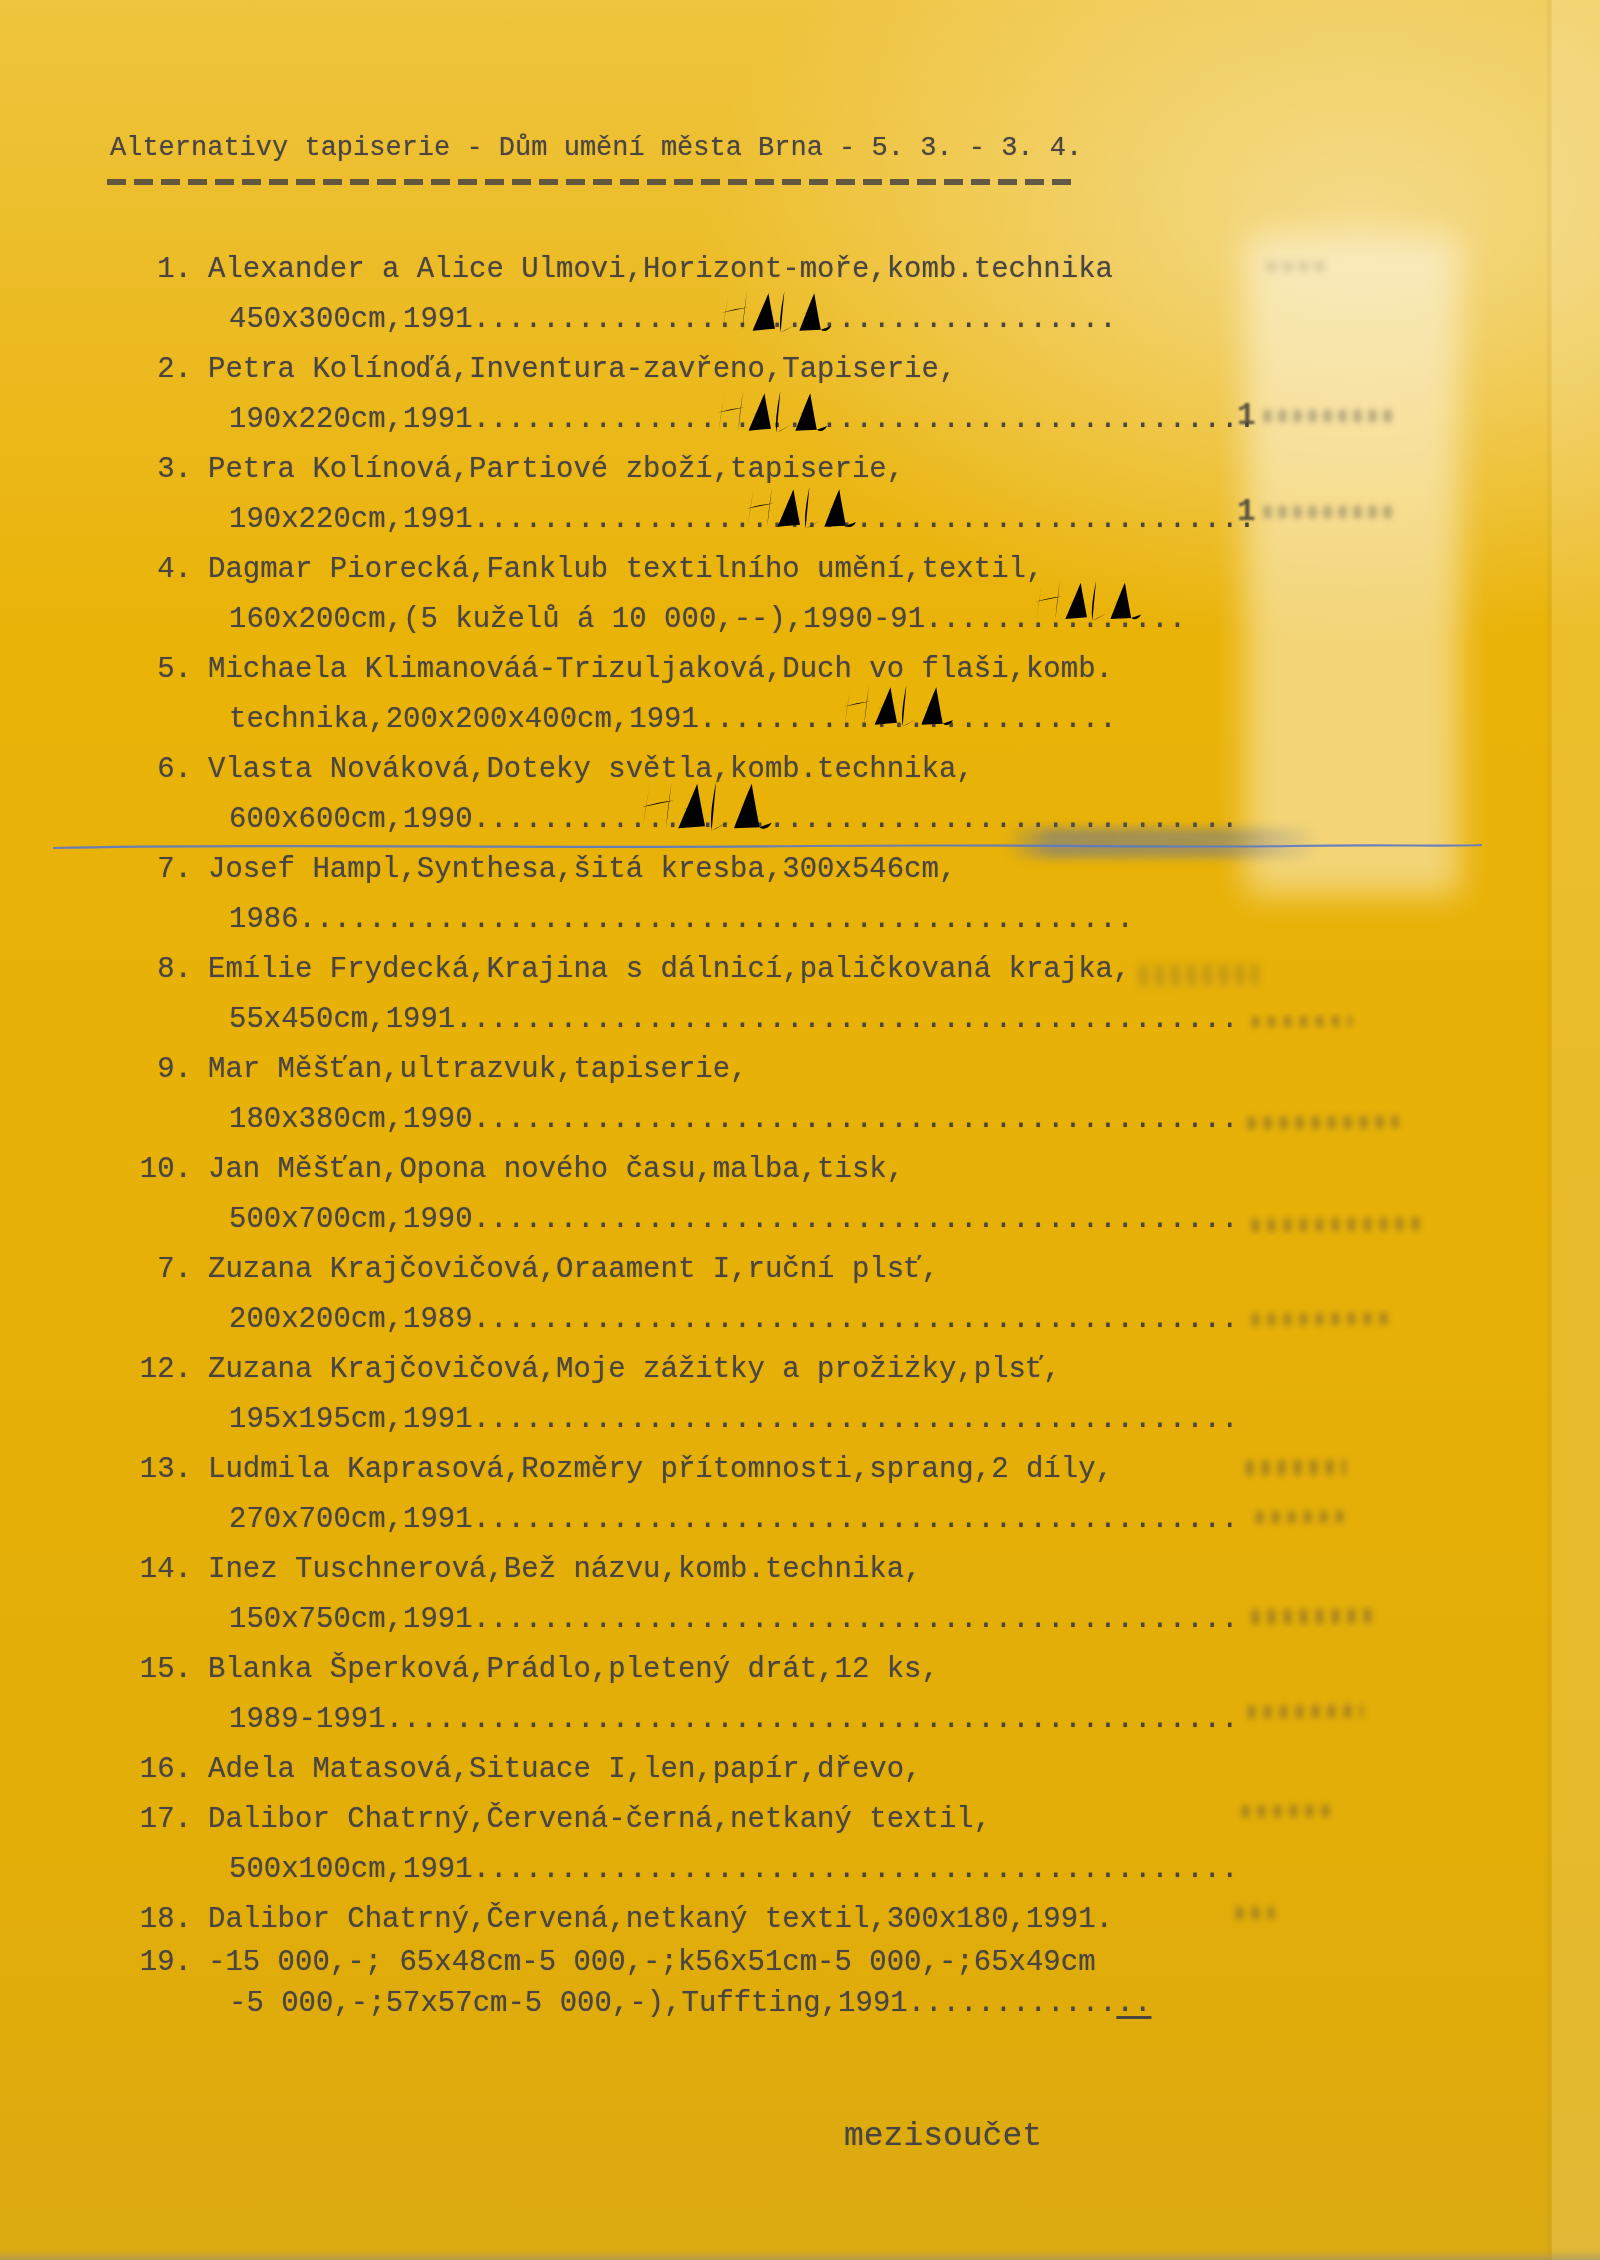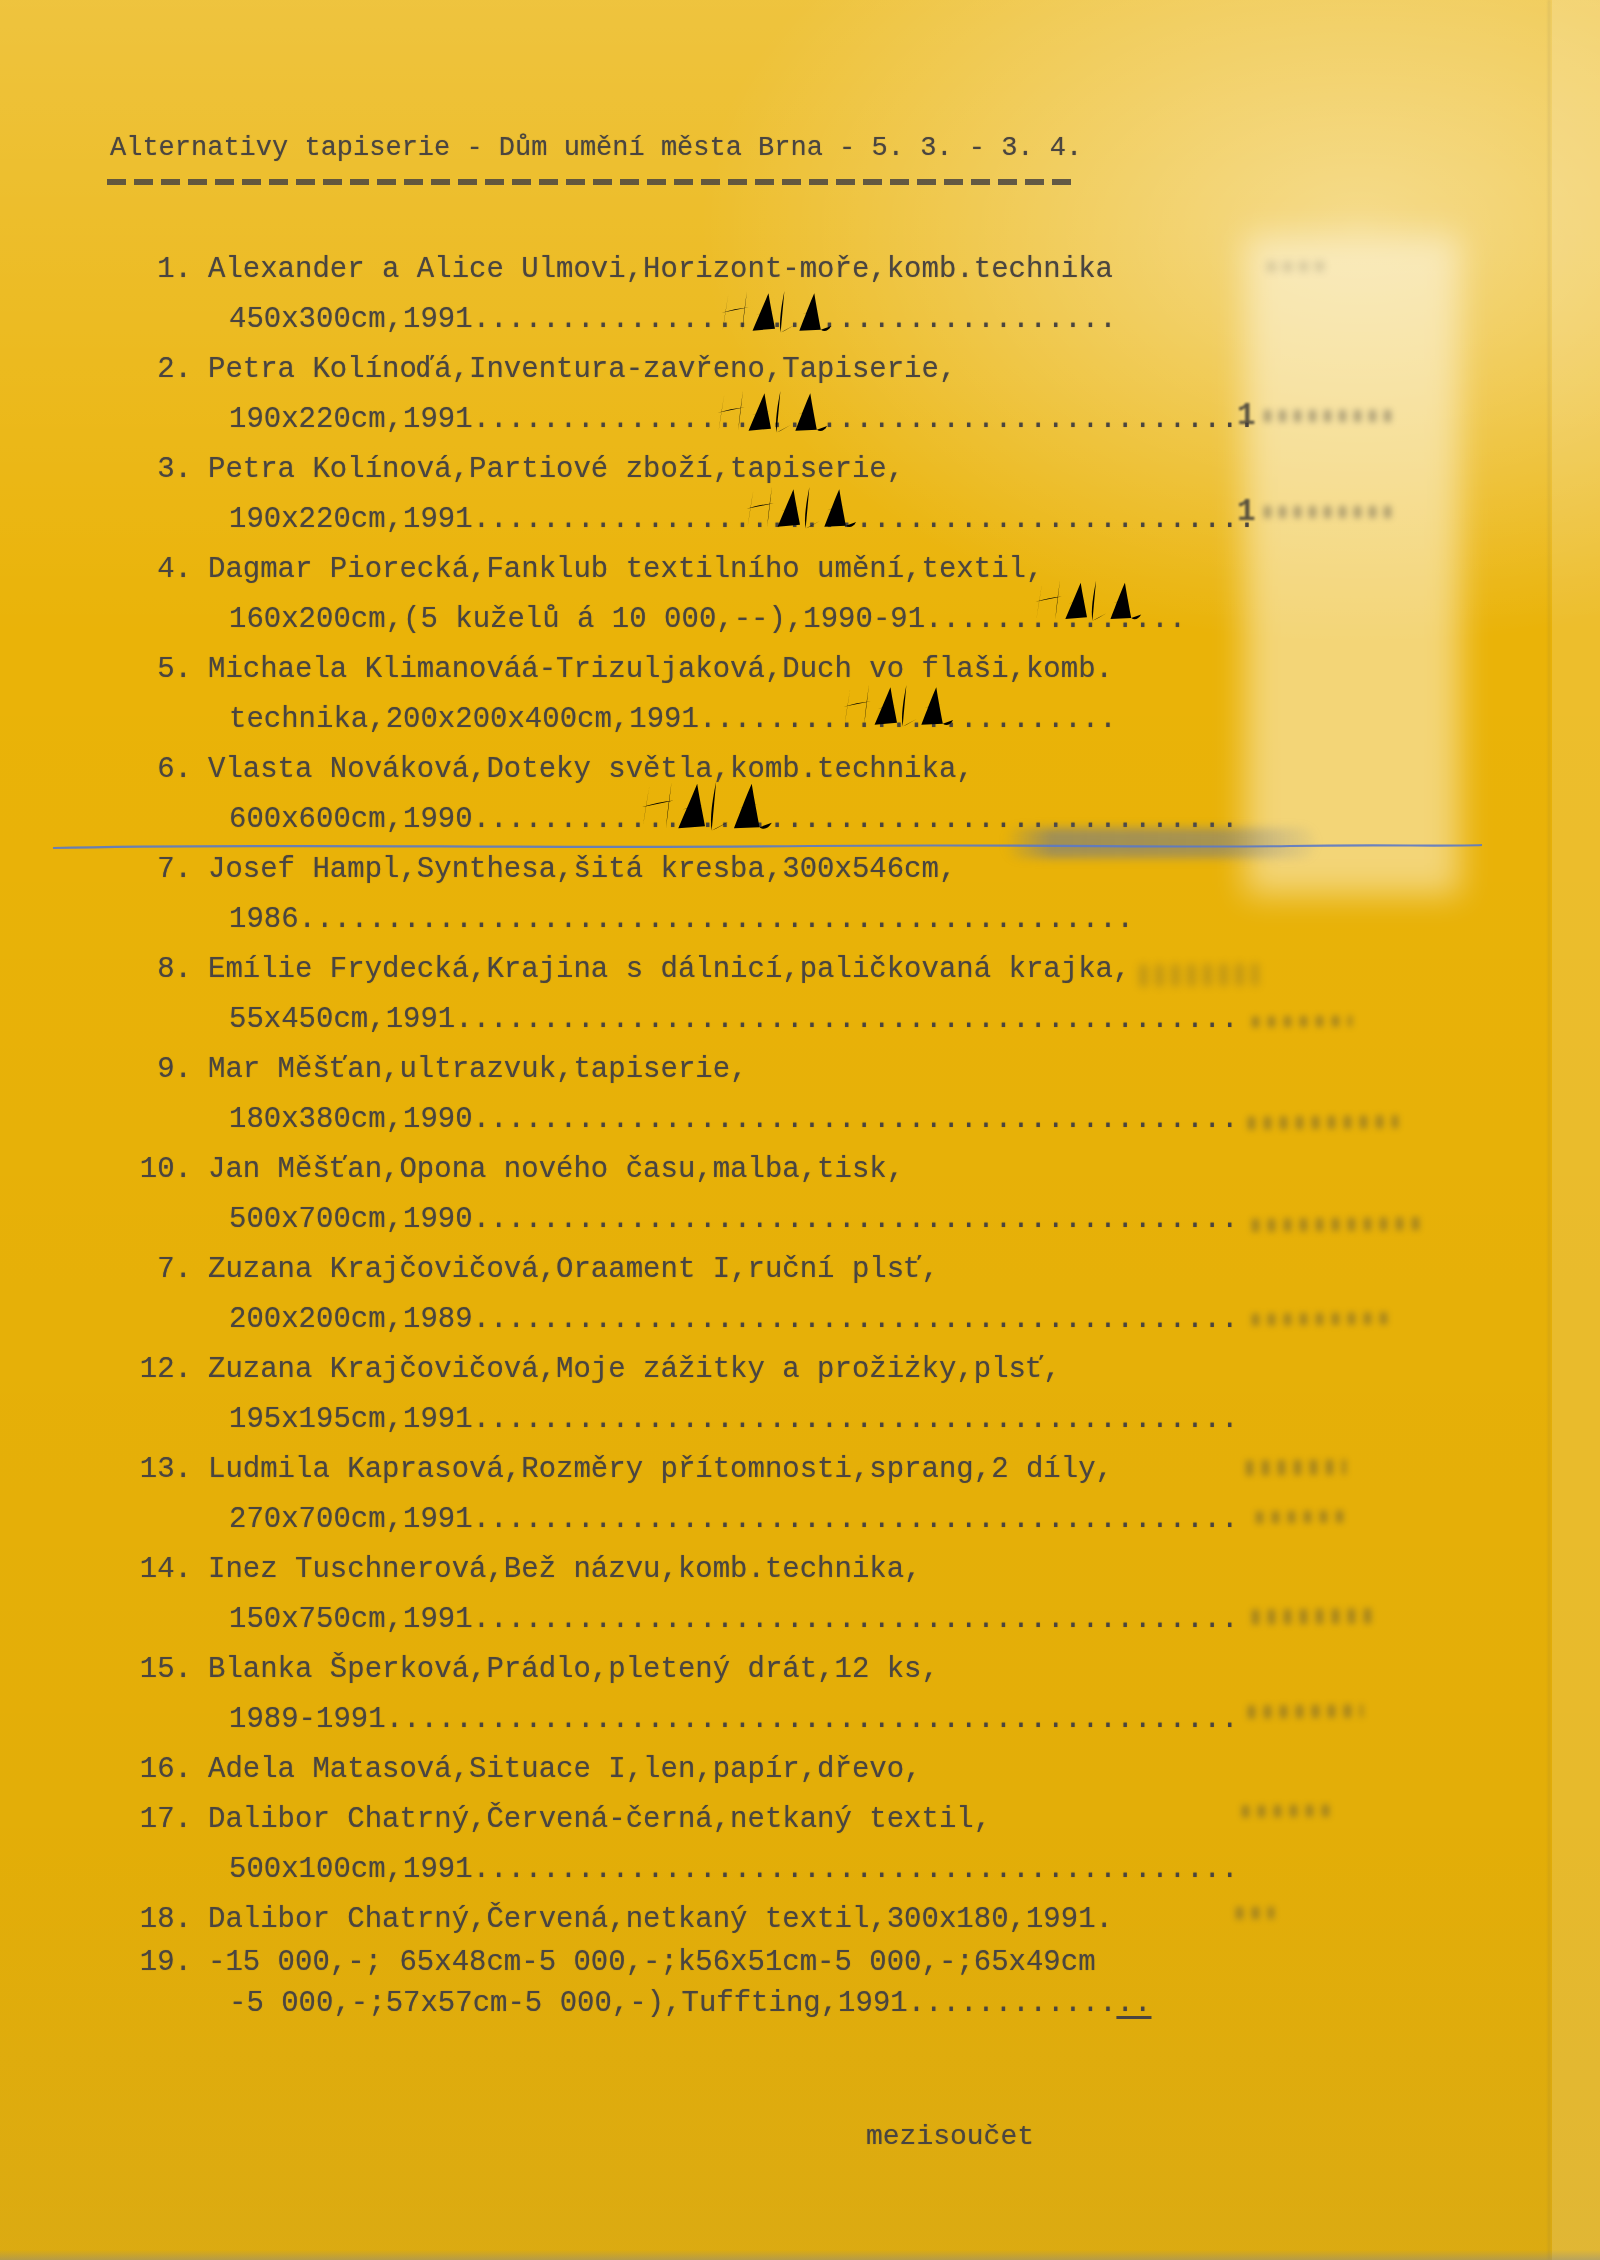--- a/index.html
+++ b/index.html
@@ -35,21 +35,21 @@
     list-style:none;font-size:29px;}
   .item{position:relative;padding-left:108px;}
   .num{position:absolute;left:0;top:0;width:92px;text-align:right;line-height:50px;}
   .line{line-height:50px;height:50px;white-space:pre;}
   .line.ind{padding-left:21px;}
   .item.compact .line:nth-child(1){height:35px;line-height:35px;}
   .item.compact .line:nth-child(2){height:48px;line-height:48px;}
   .item.compact .num{line-height:35px;}
   .tail{text-decoration:underline;text-decoration-thickness:3px;text-underline-offset:5px;}
 
-  .footer{position:absolute;left:866px;top:2112px;font-size:28px;line-height:50px;}
+  .footer{position:absolute;left:844px;top:2112px;font-size:33px;line-height:50px;}
 
   .hala{position:absolute;pointer-events:none;}
   .hala svg{display:block;width:100%;height:100%;}
 
   .divider{position:absolute;left:50px;top:838px;width:1436px;height:16px;pointer-events:none;}
   .divider path{fill:none;stroke:#5b79c6;stroke-width:2.2;opacity:.9;}
   .divider-blob{position:absolute;left:1005px;top:828px;width:310px;height:30px;border-radius:14px;
     background:linear-gradient(90deg,rgba(110,125,160,0),rgba(100,115,150,.55) 15%,rgba(105,118,150,.5) 70%,rgba(110,125,160,.05));
     filter:blur(5px);}
 

